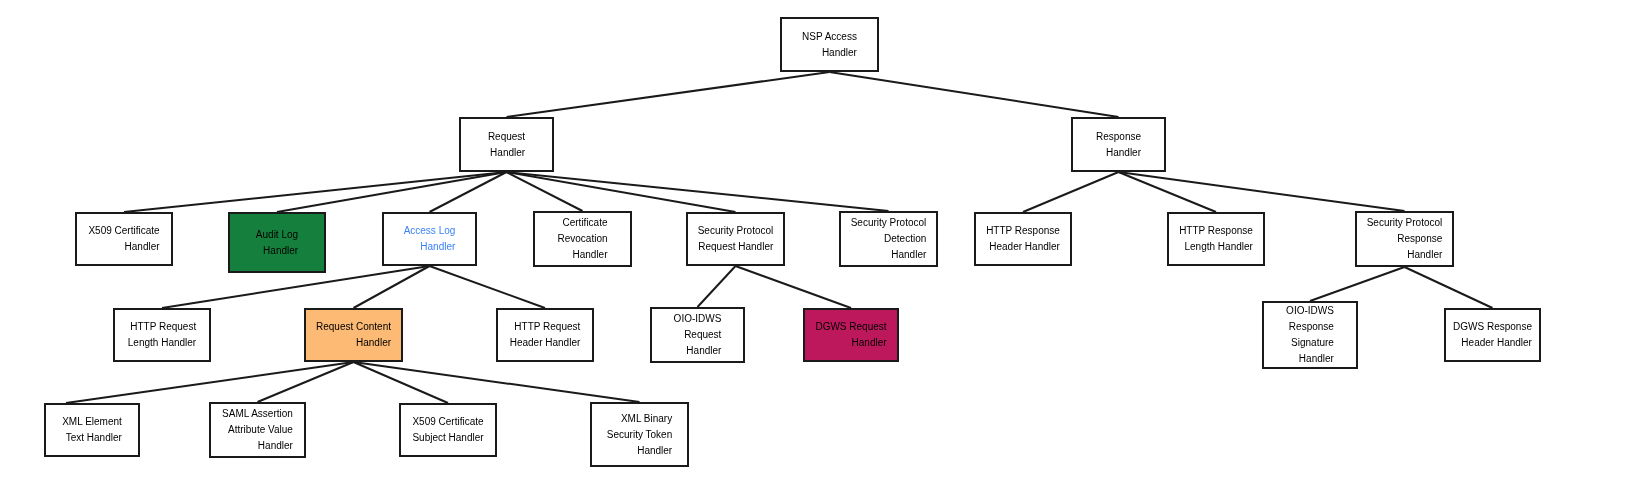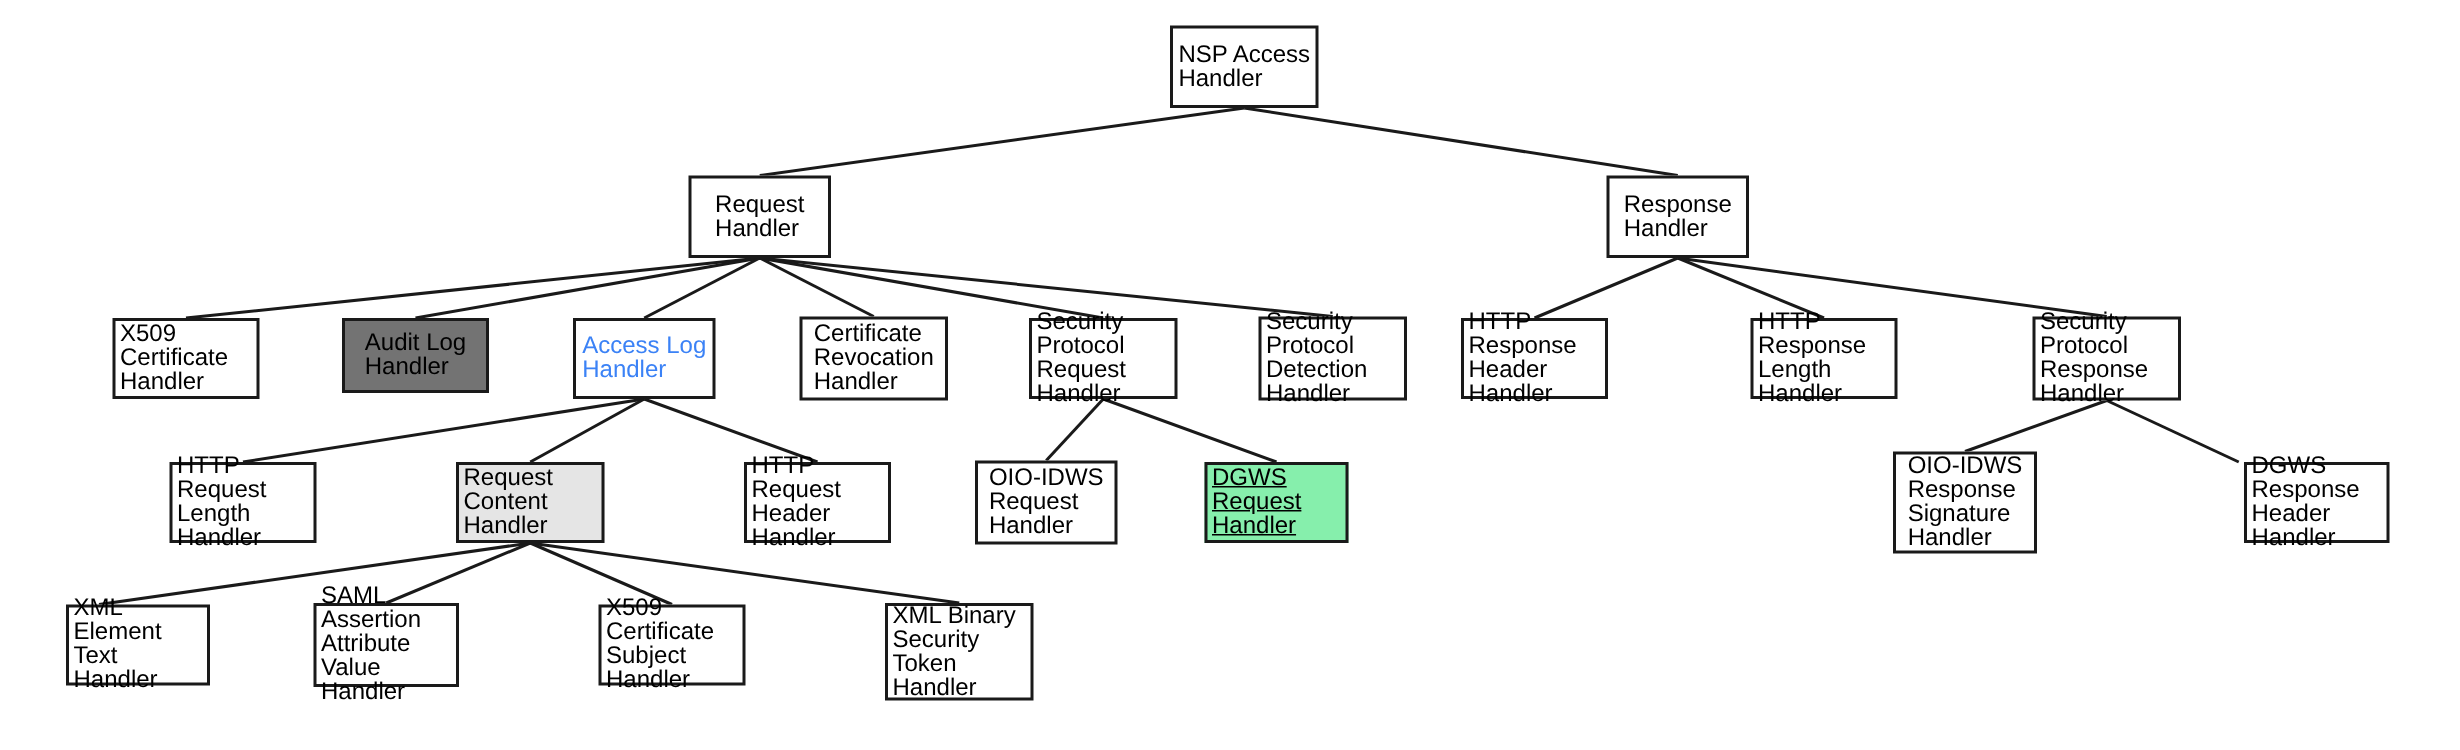--- a/index.html
+++ b/index.html
@@ -24,23 +24,23 @@
     pointer-events: none;
   }
   .node {
     position: absolute;
     box-sizing: border-box;
     border: 2px solid #1a1a1a;
     background: #ffffff;
     display: flex;
     align-items: center;
     justify-content: center;
-    text-align: left;
+    text-align: right;
     color: #000000;
-    font-size: 16px;
+    font-size: 10px;
     line-height: 16px;
     font-family: "Liberation Sans", sans-serif;
     white-space: pre-line;
     padding: 0 3px;
   }
 </style>
 </head>
 <body>
 
 <div id="canvas">
@@ -70,55 +70,55 @@
     </svg>
   <div id="node-layer">
       <div class="node" style="left: 780px; top: 17px; width: 99px; height: 55px; border-color: rgb(26, 26, 26); background: rgb(255, 255, 255); color: rgb(0, 0, 0);">NSP Access
 Handler</div>
       <div class="node" style="left: 459px; top: 117px; width: 95px; height: 55px; border-color: rgb(26, 26, 26); background: rgb(255, 255, 255); color: rgb(0, 0, 0);">Request
 Handler</div>
       <div class="node" style="left: 1071px; top: 117px; width: 95px; height: 55px; border-color: rgb(26, 26, 26); background: rgb(255, 255, 255); color: rgb(0, 0, 0);">Response
 Handler</div>
       <div class="node" style="left: 75px; top: 212px; width: 98px; height: 54px; border-color: rgb(26, 26, 26); background: rgb(255, 255, 255); color: rgb(0, 0, 0);">X509 Certificate
 Handler</div>
-      <div class="node" style="left: 228px; top: 212px; width: 98px; height: 50px; border-color: rgb(26, 26, 26); background: #737373; color: rgb(0, 0, 0);">Audit Log
+      <div class="node" style="left: 228px; top: 212px; width: 98px; height: 61px; border-color: rgb(26, 26, 26); background: #15803d; color: rgb(0, 0, 0);">Audit Log
 Handler</div>
       <div class="node" style="left: 382px; top: 212px; width: 95px; height: 54px; border-color: rgb(26, 26, 26); background: rgb(255, 255, 255); color: #3b82f6;">Access Log
 Handler</div>
       <div class="node" style="left: 533px; top: 211px; width: 99px; height: 56px; border-color: rgb(26, 26, 26); background: rgb(255, 255, 255); color: rgb(0, 0, 0);">Certificate
 Revocation
 Handler</div>
       <div class="node" style="left: 686px; top: 212px; width: 99px; height: 54px; border-color: rgb(26, 26, 26); background: rgb(255, 255, 255); color: rgb(0, 0, 0);">Security Protocol
 Request Handler</div>
       <div class="node" style="left: 839px; top: 211px; width: 99px; height: 56px; border-color: rgb(26, 26, 26); background: rgb(255, 255, 255); color: rgb(0, 0, 0);">Security Protocol
 Detection
 Handler</div>
       <div class="node" style="left: 974px; top: 212px; width: 98px; height: 54px; border-color: rgb(26, 26, 26); background: rgb(255, 255, 255); color: rgb(0, 0, 0);">HTTP Response
 Header Handler</div>
       <div class="node" style="left: 1167px; top: 212px; width: 98px; height: 54px; border-color: rgb(26, 26, 26); background: rgb(255, 255, 255); color: rgb(0, 0, 0);">HTTP Response
 Length Handler</div>
       <div class="node" style="left: 1355px; top: 211px; width: 99px; height: 56px; border-color: rgb(26, 26, 26); background: rgb(255, 255, 255); color: rgb(0, 0, 0);">Security Protocol
 Response
 Handler</div>
       <div class="node" style="left: 113px; top: 308px; width: 98px; height: 54px; border-color: rgb(26, 26, 26); background: rgb(255, 255, 255); color: rgb(0, 0, 0);">HTTP Request
 Length Handler</div>
-      <div class="node" style="left: 304px; top: 308px; width: 99px; height: 54px; border-color: rgb(26, 26, 26); background: #e5e5e5; color: rgb(0, 0, 0);">Request Content
+      <div class="node" style="left: 304px; top: 308px; width: 99px; height: 54px; border-color: rgb(26, 26, 26); background: #fdba74; color: rgb(0, 0, 0);">Request Content
 Handler</div>
       <div class="node" style="left: 496px; top: 308px; width: 98px; height: 54px; border-color: rgb(26, 26, 26); background: rgb(255, 255, 255); color: rgb(0, 0, 0);">HTTP Request
 Header Handler</div>
       <div class="node" style="left: 650px; top: 307px; width: 95px; height: 56px; border-color: rgb(26, 26, 26); background: rgb(255, 255, 255); color: rgb(0, 0, 0);">OIO-IDWS
 Request
 Handler</div>
-      <div class="node" style="left: 803px; top: 308px; width: 96px; height: 54px; border-color: rgb(26, 26, 26); background: #86efac; color: rgb(0, 0, 0); text-decoration: underline;">DGWS Request
+      <div class="node" style="left: 803px; top: 308px; width: 96px; height: 54px; border-color: rgb(26, 26, 26); background: #be185d; color: rgb(0, 0, 0);">DGWS Request
 Handler</div>
       <div class="node" style="left: 1262px; top: 301px; width: 96px; height: 68px; border-color: rgb(26, 26, 26); background: rgb(255, 255, 255); color: rgb(0, 0, 0);">OIO-IDWS
 Response
 Signature
 Handler</div>
-      <div class="node" style="left: 1496px; top: 308px; width: 97px; height: 54px; border-color: rgb(26, 26, 26); background: rgb(255, 255, 255); color: rgb(0, 0, 0);">DGWS Response
+      <div class="node" style="left: 1444px; top: 308px; width: 97px; height: 54px; border-color: rgb(26, 26, 26); background: rgb(255, 255, 255); color: rgb(0, 0, 0);">DGWS Response
 Header Handler</div>
       <div class="node" style="left: 18px; top: 403px; width: 96px; height: 54px; border-color: rgb(26, 26, 26); background: rgb(255, 255, 255); color: rgb(0, 0, 0); margin-left: 26px;">XML Element
 Text Handler</div>
       <div class="node" style="left: 209px; top: 402px; width: 97px; height: 56px; border-color: rgb(26, 26, 26); background: rgb(255, 255, 255); color: rgb(0, 0, 0);">SAML Assertion
 Attribute Value
 Handler</div>
       <div class="node" style="left: 399px; top: 403px; width: 98px; height: 54px; border-color: rgb(26, 26, 26); background: rgb(255, 255, 255); color: rgb(0, 0, 0);">X509 Certificate
 Subject Handler</div>
       <div class="node" style="left: 590px; top: 402px; width: 99px; height: 65px; border-color: rgb(26, 26, 26); background: rgb(255, 255, 255); color: rgb(0, 0, 0);">XML Binary
 Security Token

